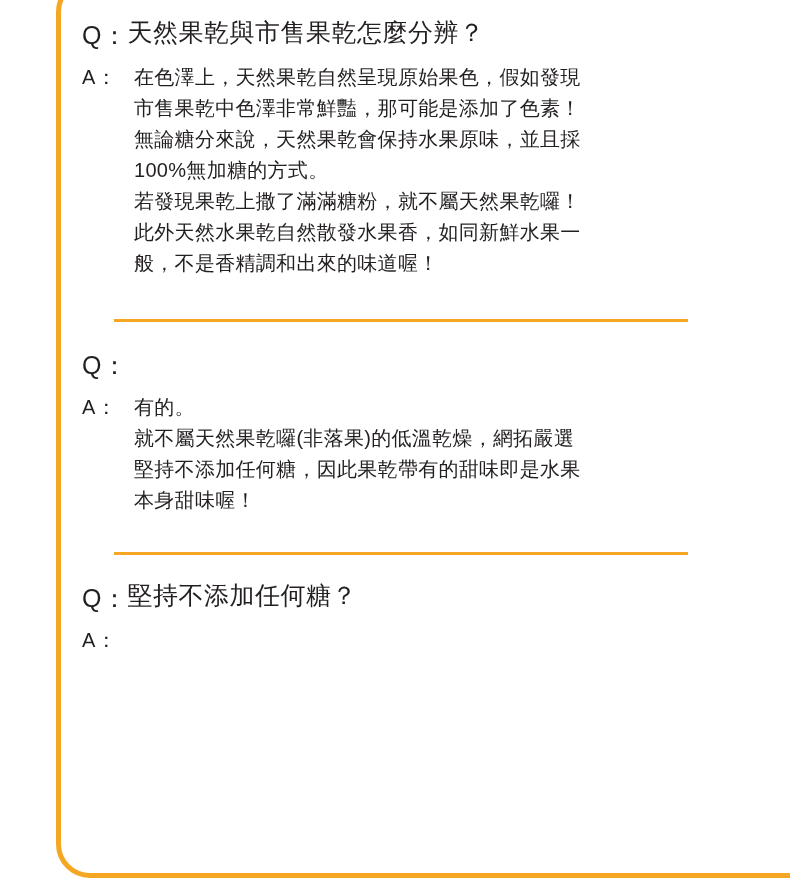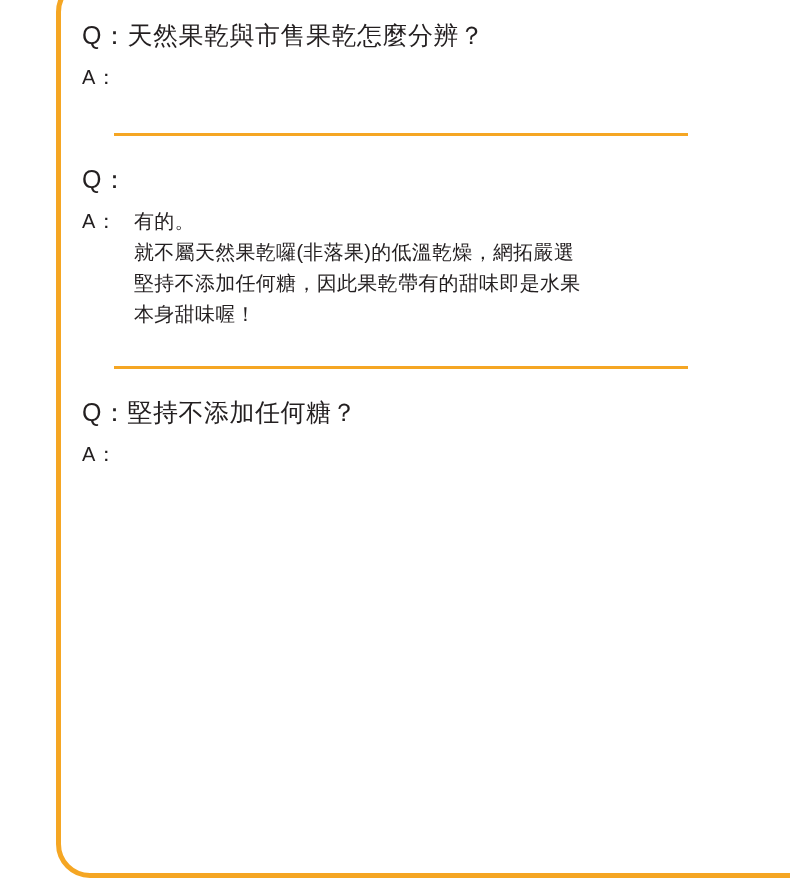--- a/index.html
+++ b/index.html
@@ -50,20 +50,21 @@
   .q-label {
     font-size: 25px;
     line-height: 34px;
     letter-spacing: 0.5px;
     white-space: nowrap;
   }
   .q-text {
     font-size: 25px;
     line-height: 34px;
     letter-spacing: 0.5px;
+    font-family: Liberation Mono, monospace;
   }
 
   .a-row {
     display: flex;
     align-items: flex-start;
     margin-top: 10px;
   }
   .a-label {
     font-size: 20px;
     line-height: 31px;
@@ -99,20 +100,27 @@
 
   <div class="spacer-top"></div>
 
   <div class="faq-block">
     <div class="q-row">
       <span class="q-label">Q：</span>
       <span class="q-text">天然果乾與市售果乾怎麼分辨？</span>
     </div>
     <div class="a-row">
       <span class="a-label">A：</span>
+      <span class="a-text">在色澤上，天然果乾自然呈現原始果色，假如發現
+市售果乾中色澤非常鮮豔，那可能是添加了色素！
+無論糖分來說，天然果乾會保持水果原味，並且採
+100%無加糖的方式。
+若發現果乾上撒了滿滿糖粉，就不屬天然果乾囉！
+此外天然水果乾自然散發水果香，如同新鮮水果一
+般，不是香精調和出來的味道喔！</span>
     </div>
   </div>
 
   <div class="gap-after-a1"></div>
   <hr class="divider">
 
   <div class="faq-block">
     <div class="q-row">
       <span class="q-label">Q：</span>
     </div>

